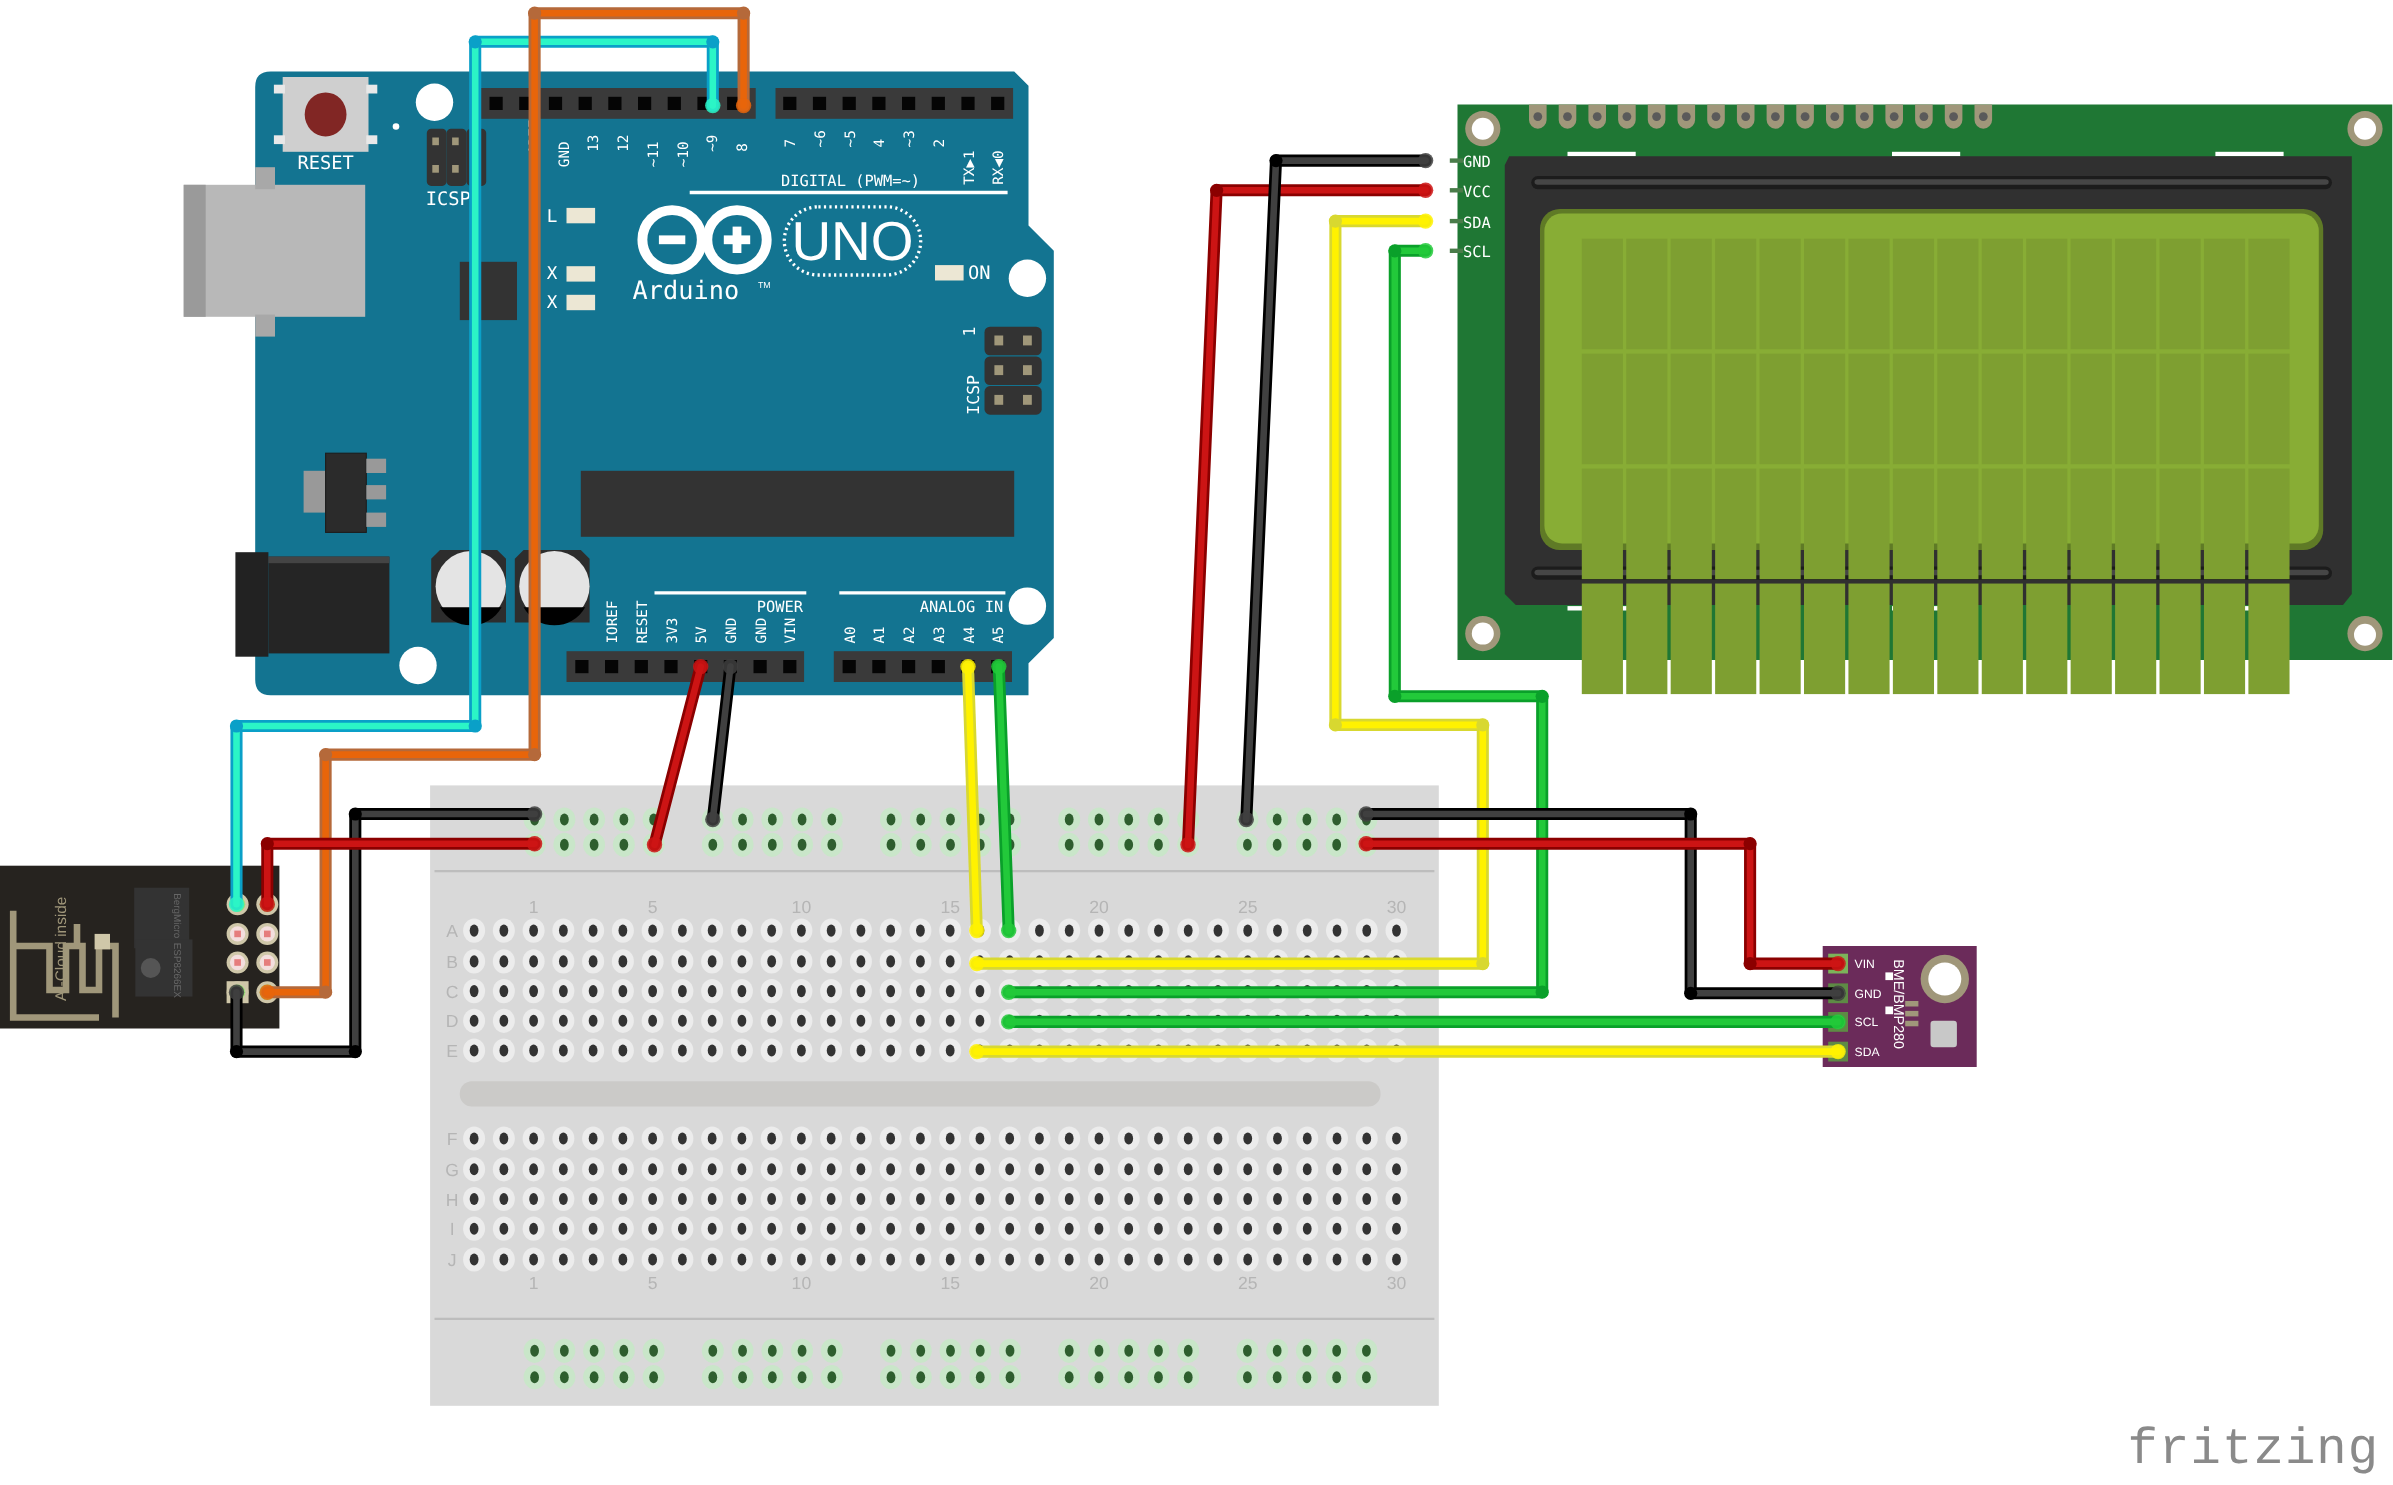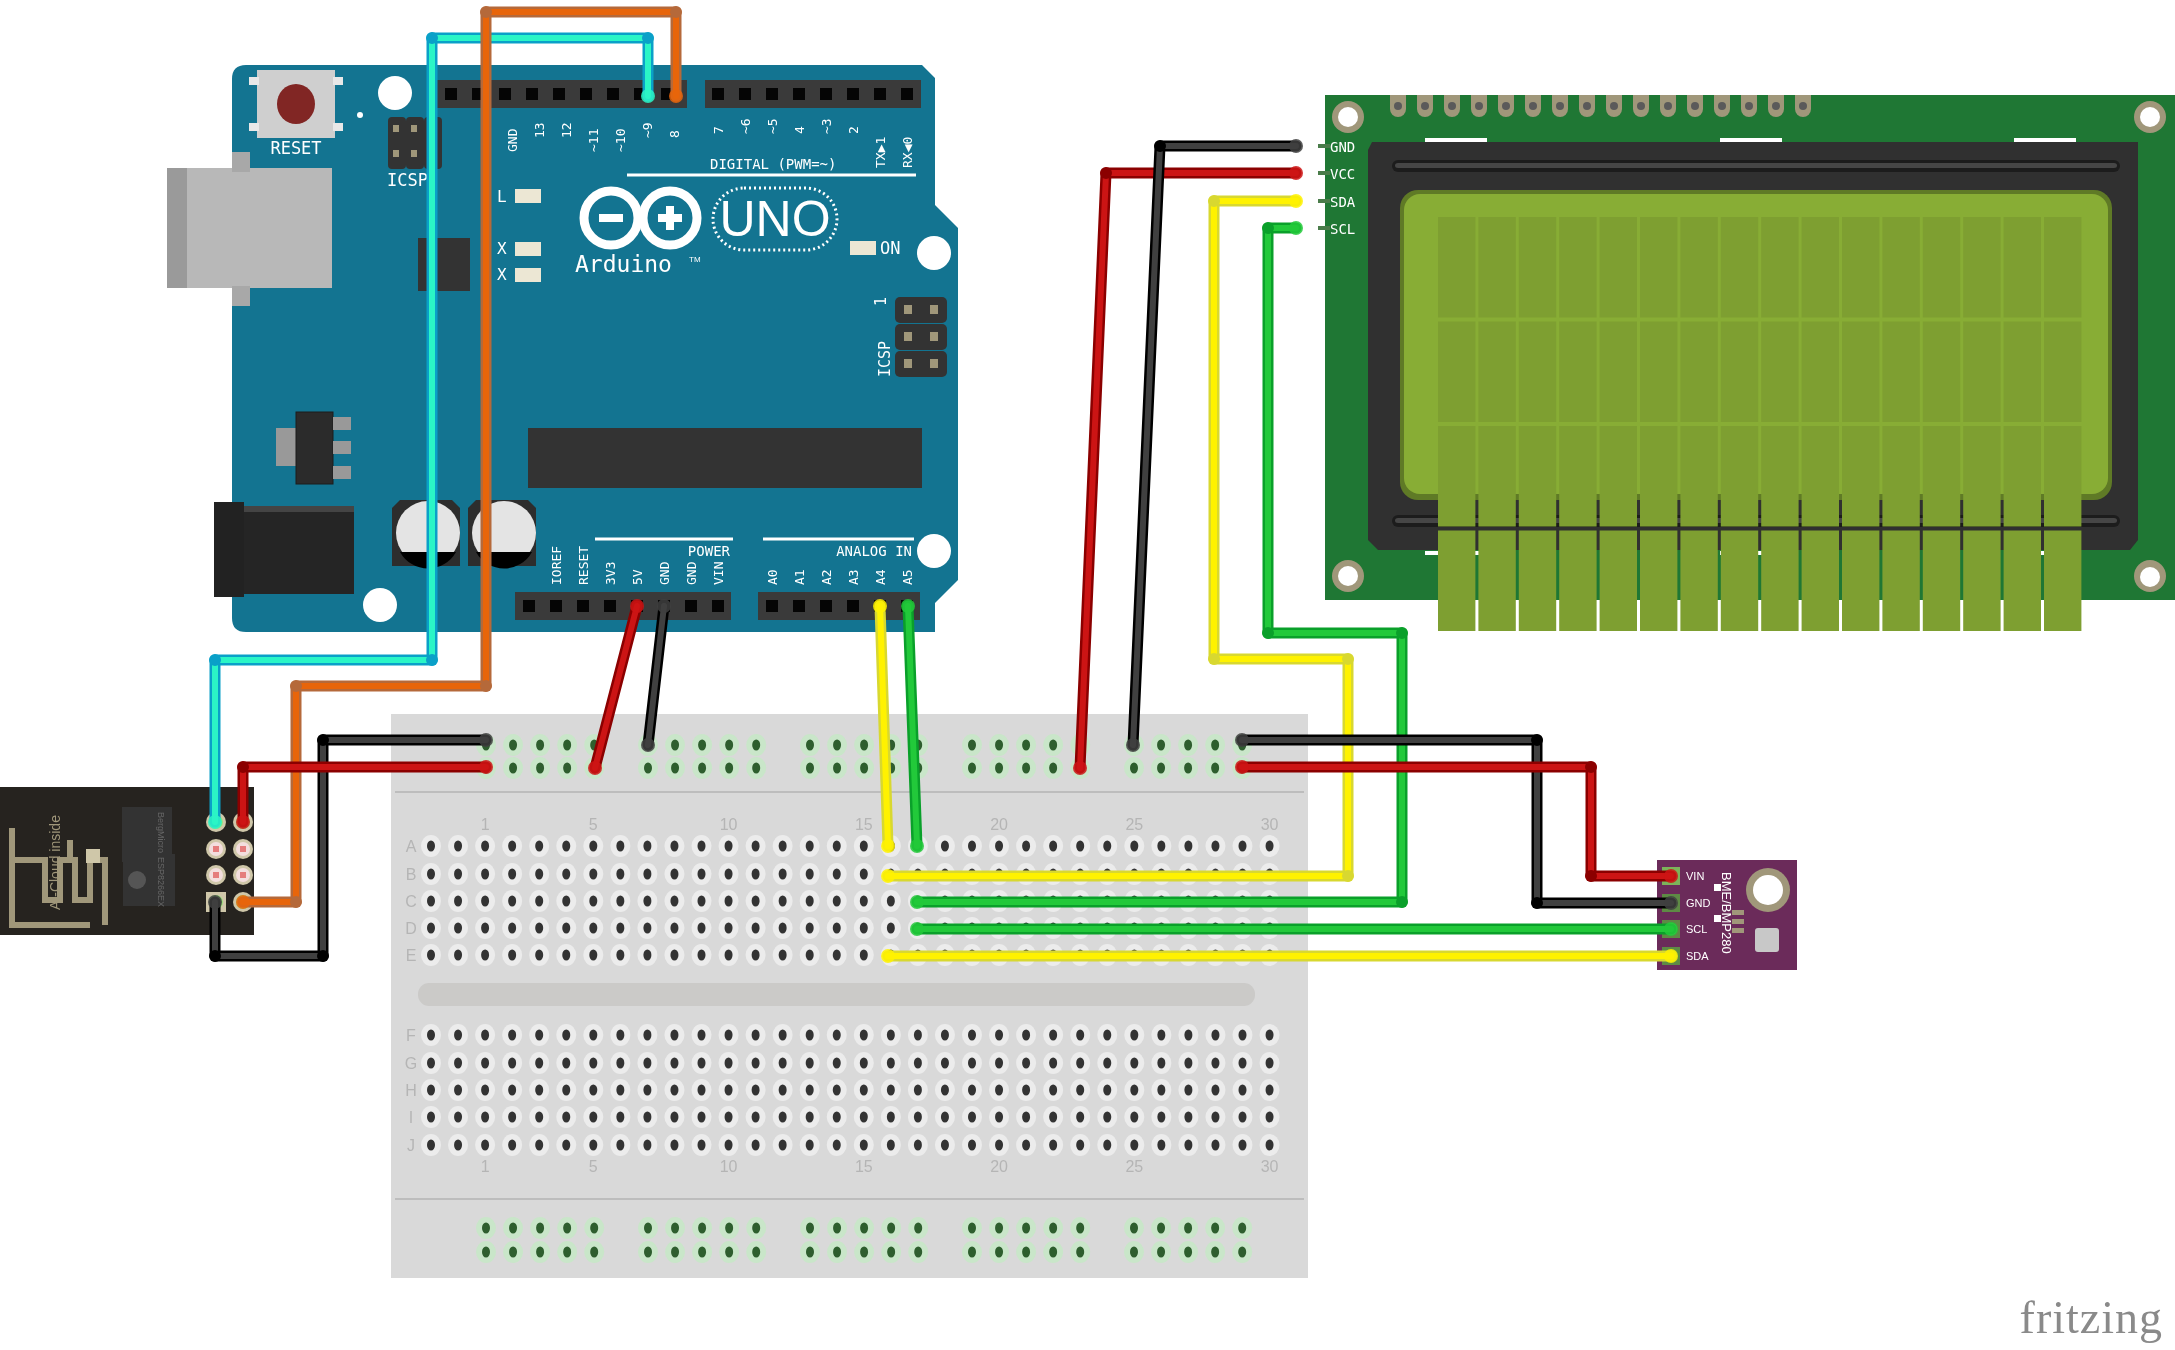--- a/index.html
+++ b/index.html
@@ -1,20 +1,20 @@
 <!DOCTYPE html>
 <html><head>
 <meta charset="utf-8">
 <style>
   html,body{margin:0;padding:0;background:#ffffff;}
   body{width:2175px;height:1350px;position:relative;overflow:hidden;font-family:"DejaVu Sans Mono",monospace;}
   #stage{position:absolute;left:0;top:0;width:2175px;height:1350px;}
   .mono{font-family:"DejaVu Sans Mono","Liberation Mono",monospace;}
   .sans{font-family:"Liberation Sans","DejaVu Sans",sans-serif;}
-  #fritzing-logo{position:absolute;right:12px;bottom:6px;font-family:Liberation Serif, serif;font-size:46px;color:#8a8a8a;letter-spacing:1px;}
+  #fritzing-logo{position:absolute;right:12px;bottom:6px;font-family:Liberation Mono, monospace;font-size:46px;color:#8a8a8a;letter-spacing:1px;}
 </style>
 </head>
 <body>
 
 <svg id="stage" width="2175" height="1350" viewBox="0 0 2175 1350" xmlns="http://www.w3.org/2000/svg">
 
   <g id="breadboard">
     <rect x="391" y="714" width="917" height="564" fill="#d9d9d9"></rect>
     <line x1="395" y1="792" x2="1304" y2="792" stroke="#bdbdbd" stroke-width="2"></line>
     <line x1="395" y1="1199" x2="1304" y2="1199" stroke="#bdbdbd" stroke-width="2"></line>

